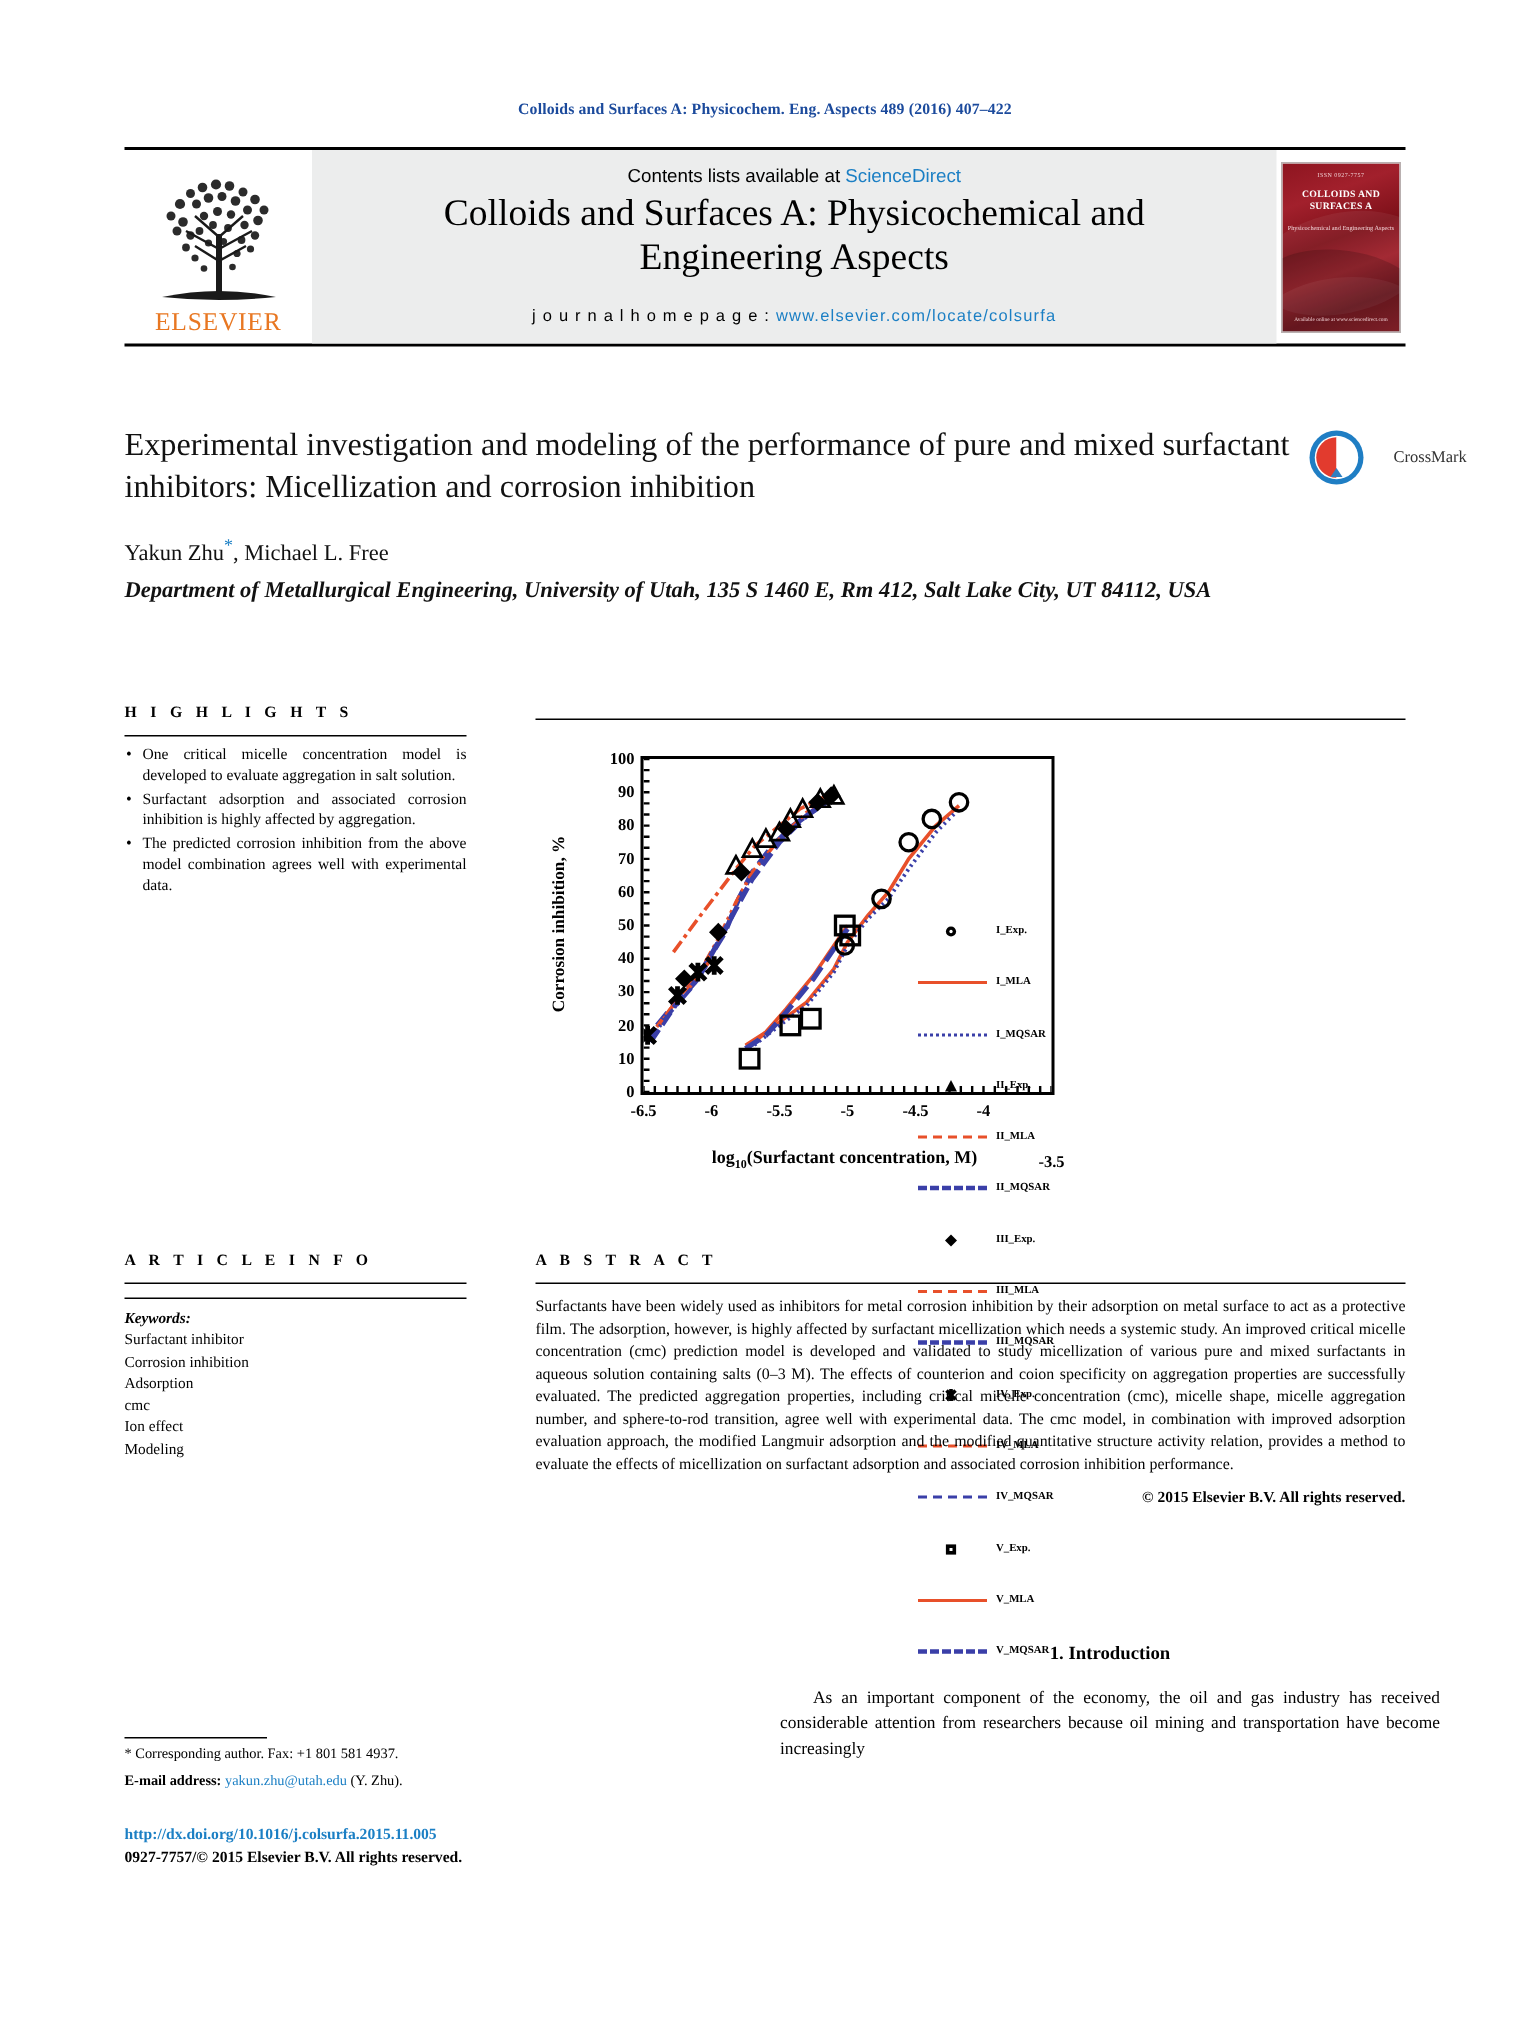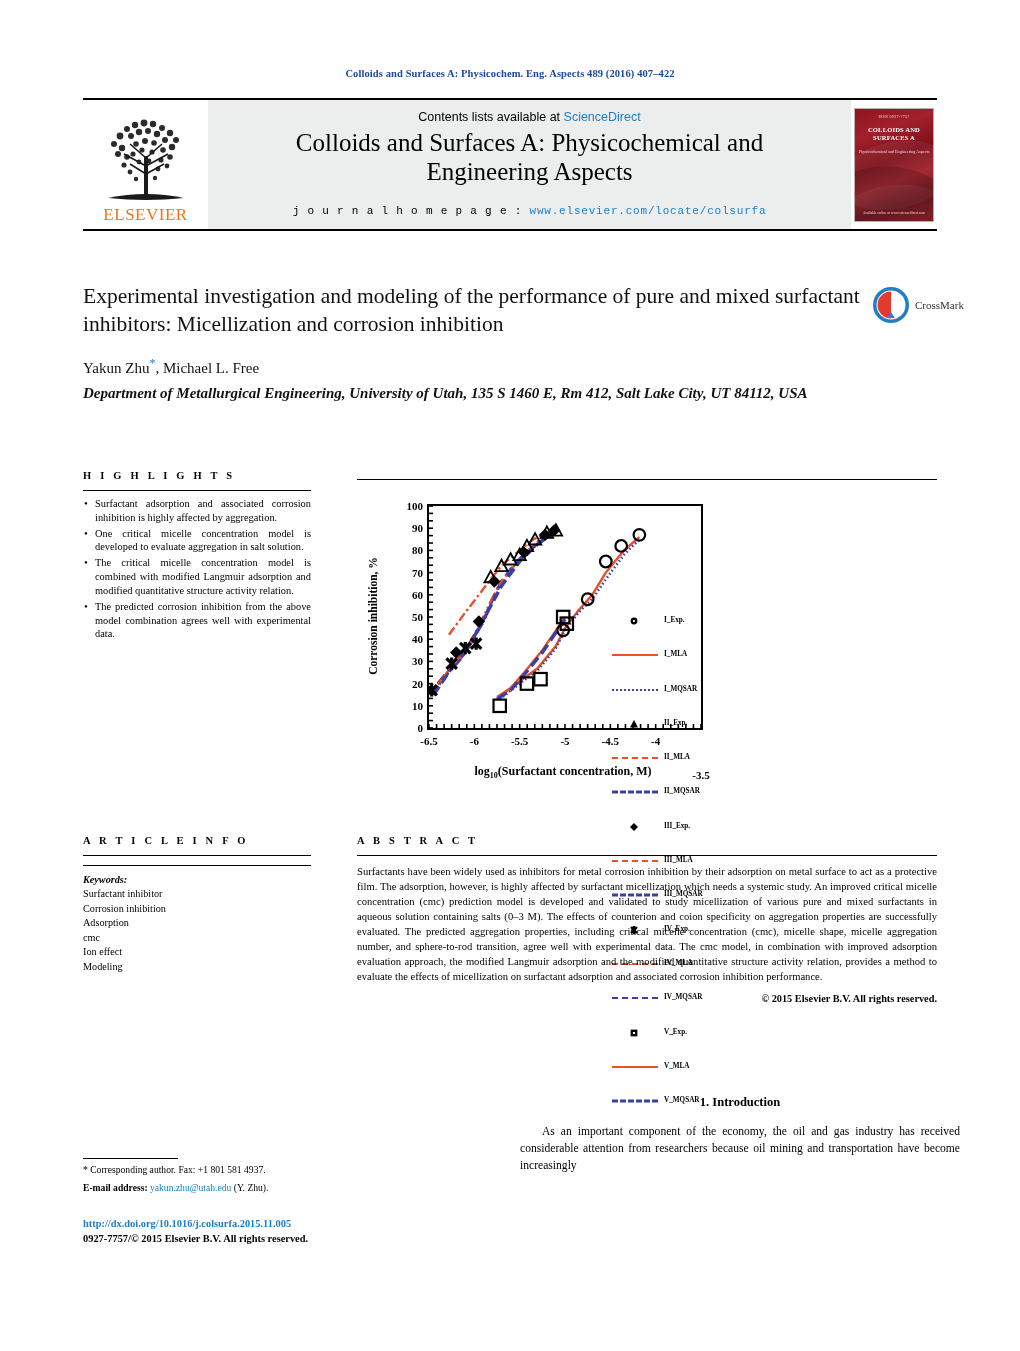--- a/index.html
+++ b/index.html
@@ -14,39 +14,39 @@
   .masthead{position:absolute;left:83px;top:98px;width:854px;height:133px;
             border-top:2px solid #000;border-bottom:2px solid #000;box-sizing:border-box;}
   .mast-inner{position:relative;width:100%;height:129px;display:flex;align-items:stretch;}
   .elsevier-logo{width:125px;flex:0 0 125px;display:flex;flex-direction:column;align-items:center;justify-content:flex-end;padding-bottom:4px;}
   .tree-svg{display:block;}
   .elsevier-word{font-family:"Liberation Serif",serif;font-size:17px;letter-spacing:.5px;color:#e87722;font-weight:400;margin-top:1px;}
   .mast-center{flex:1 1 auto;background:#eceded;display:flex;flex-direction:column;align-items:center;justify-content:center;padding:5px 0 7px 0;}
   .contents-line{font-family:"Liberation Sans",sans-serif;font-size:12.5px;color:#000;margin-bottom:4px;}
   .contents-line .sd{color:#1b7fc4;}
   .journal-title{font-family:"Liberation Serif",serif;font-size:25px;line-height:1.16;text-align:center;color:#000;}
-  .homepage{font-family:Liberation Mono, monospace;font-size:11px;letter-spacing:.8px;margin-top:19px;text-align:right;}
+  .homepage{font-family:Liberation Sans, sans-serif;font-size:11px;letter-spacing:.8px;margin-top:19px;text-align:right;}
   .homepage .url{color:#1b7fc4;}
   .cover{width:86px;flex:0 0 86px;display:flex;align-items:center;justify-content:center;}
   .cover-img{width:78px;height:112px;position:relative;overflow:hidden;border:1px solid #b9b0b0;
              background:linear-gradient(160deg,#8e1520 0%,#a2202c 22%,#7d1019 45%,#9e1d28 62%,#6f0d16 80%,#8d1722 100%);}
   .cover-img .cv-t{position:absolute;left:0;right:0;top:5px;text-align:center;font-size:4px;color:#f0cfd2;letter-spacing:.3px;}
   .cover-img .cv-title{position:absolute;left:0;right:0;top:17px;text-align:center;font-size:6.5px;color:#fff;line-height:1.25;letter-spacing:.2px;font-weight:bold;}
   .cover-img .cv-sub{position:absolute;left:0;right:0;top:40px;text-align:center;font-size:4.2px;color:#f3d6d9;line-height:1.3;}
   .cover-img .cv-foot{position:absolute;left:0;right:0;bottom:6px;text-align:center;font-size:3.6px;color:#f0cfd2;}
   .cover-img .swoosh{position:absolute;width:150%;height:60%;left:-25%;border-radius:50%;}
 
   
   .titleblock{position:absolute;left:83px;top:283px;width:790px;}
   .paper-title{font-family:"Liberation Serif",serif;font-size:21.5px;line-height:1.30;font-weight:400;color:#111;}
   .authors{font-family:"Liberation Serif",serif;font-size:15px;margin-top:17px;color:#111;}
   .authors .star{color:#1b7fc4;font-size:12px;vertical-align:super;}
   .affil{font-family:"Liberation Serif",serif;font-style:italic;font-weight:bold;font-size:15px;margin-top:8px;color:#111;}
 
-  .crossmark{position:absolute;left:872px;top:286px;display:flex;align-items:center;gap:5px;}
+  .crossmark{position:absolute;left:872px;top:286px;display:flex;align-items:center;gap:19px;}
   .cm-badge{width:38px;height:38px;position:relative;}
   .cm-label{font-family:"Liberation Serif",serif;font-size:11px;color:#333;}
 
   
   .sechead{font-family:"Liberation Serif",serif;font-weight:bold;font-size:10.5px;letter-spacing:3.2px;color:#000;}
 
   .col-left{position:absolute;left:83px;width:228px;}
   .col-right{position:absolute;left:357px;width:580px;}
 
   
@@ -214,23 +214,22 @@
         <path d="M19 26 l-4 6 h8 z" fill="#2f7fc1"></path>
       </svg>
     </div>
     <div class="cm-label">CrossMark</div>
   </div>
 
   <div class="col-left" id="highlights">
     <div class="sechead">H I G H L I G H T S</div>
     <div class="hl-rule"></div>
     <ul class="hl-list">
+      <li>One critical micelle concentration model is developed to evaluate aggregation in salt solution.</li>
       <li>Surfactant adsorption and associated corrosion inhibition is highly affected by aggregation.</li>
-      <li>One critical micelle concentration model is developed to evaluate aggregation in salt solution.</li>
-      <li>The critical micelle concentration model is combined with modified Langmuir adsorption and modified quantitative structure activity relation.</li>
       <li>The predicted corrosion inhibition from the above model combination agrees well with experimental data.</li>
     </ul>
   </div>
 
   <div class="col-right" id="gabs">
     <div class="ga-rule"></div>
     <div class="ga-figure">
       <div class="chart-box">
         <div class="ylabel">Corrosion inhibition, %</div>
         <div class="plot" id="plot-area">

